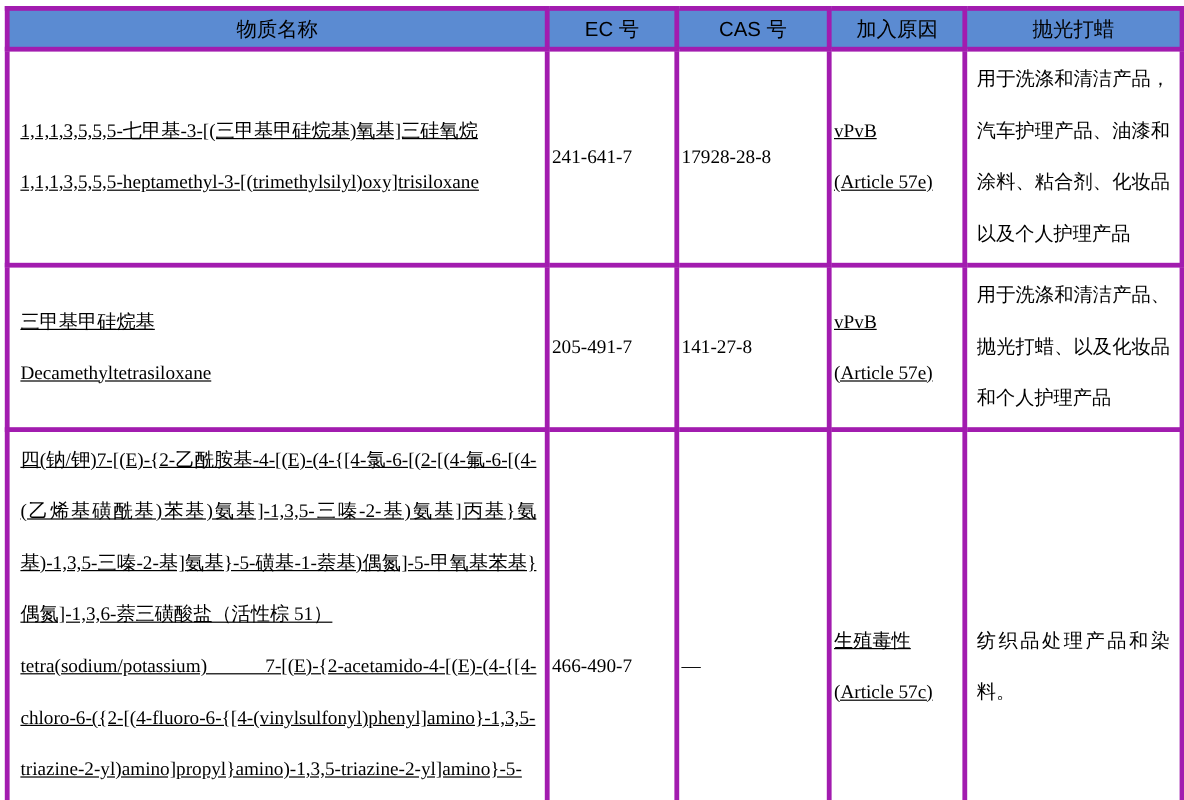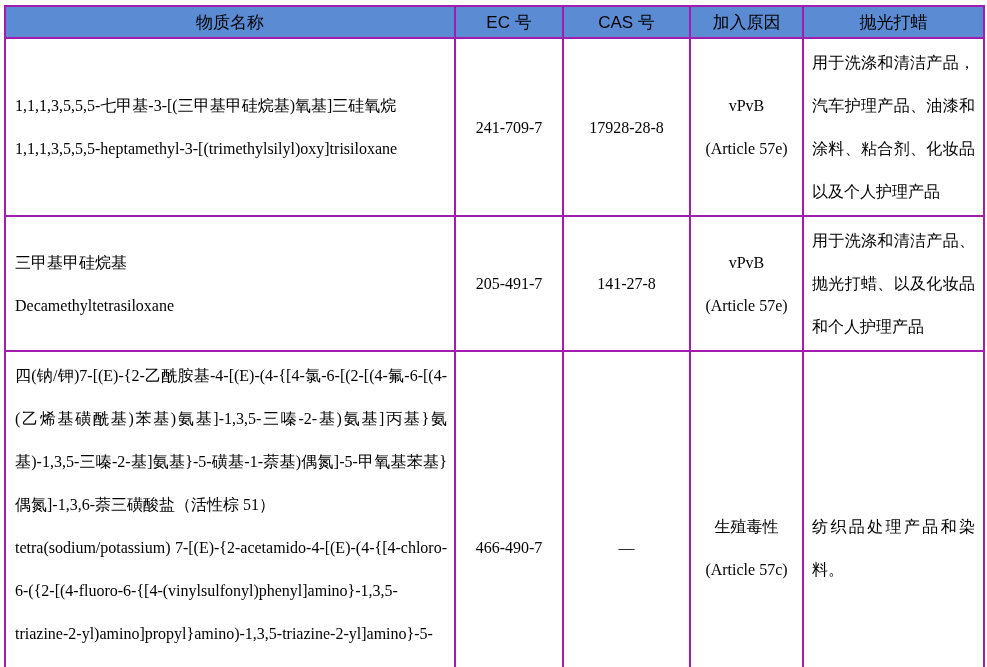--- a/index.html
+++ b/index.html
@@ -6,39 +6,39 @@
   .page {
     width: 987px; height: 667px; box-sizing: border-box;
     padding: 5px 4px; background: #ffffff;
     font-family: "Liberation Serif", "DejaVu Serif", serif;
     color: #000000;
   }
   table.substances {
     border-collapse: collapse; table-layout: fixed;
     width: 979px; border: 2px solid #000;
   }
-  table.substances th, table.substances td { border: 2px solid #a21caf; }
+  table.substances th, table.substances td { border: 4px solid #a21caf; }
   table.substances th {
     background: var(--header-bg, #5B8BD2);
     font-family: "Liberation Sans", "DejaVu Sans", sans-serif;
     font-weight: 400; font-size: 17px; color: #000;
     height: 30px; text-align: center; vertical-align: middle;
     padding: 0 2px;
   }
   td {
     font-size: 16px; line-height: 43px; vertical-align: middle;
     color: #000; background: #fff;
   }
-  td p { margin: 0; }
+  td p { margin: 0; text-decoration: underline; }
   td.name {
     text-align: justify; padding: 2px 7px 2px 9px;
     overflow-wrap: anywhere;
   }
   td.name .en { overflow-wrap: anywhere; }
-  td.center { text-align: center; padding: 2px 2px; }
+  td.center { text-align: left; padding: 2px 2px; }
   td.usage {
     text-align: justify; padding: 2px 8px;
     overflow-wrap: anywhere;
   }
   tr.r1 { height: 157px; }
   tr.r2 { height: 125px; }
   tr.r3 { height: 343px; }
 </style>
 </head>
 <body>
@@ -60,21 +60,21 @@
         <th>加入原因</th>
         <th>抛光打蜡</th>
       </tr>
     </thead>
     <tbody>
       <tr class="r1">
         <td class="name">
           <p class="zh">1,1,1,3,5,5,5-七甲基-3-[(三甲基甲硅烷基)氧基]三硅氧烷</p>
           <p class="en">1,1,1,3,5,5,5-heptamethyl-3-[(trimethylsilyl)oxy]trisiloxane</p>
         </td>
-        <td class="center">241-709-7</td>
+        <td class="center">241-641-7</td>
         <td class="center">17928-28-8</td>
         <td class="center">
           <p>vPvB</p>
           <p>(Article 57e)</p>
         </td>
         <td class="usage">用于洗涤和清洁产品，汽车护理产品、油漆和涂料、粘合剂、化妆品以及个人护理产品</td>
       </tr>
       <tr class="r2">
         <td class="name">
           <p class="zh">三甲基甲硅烷基</p>

